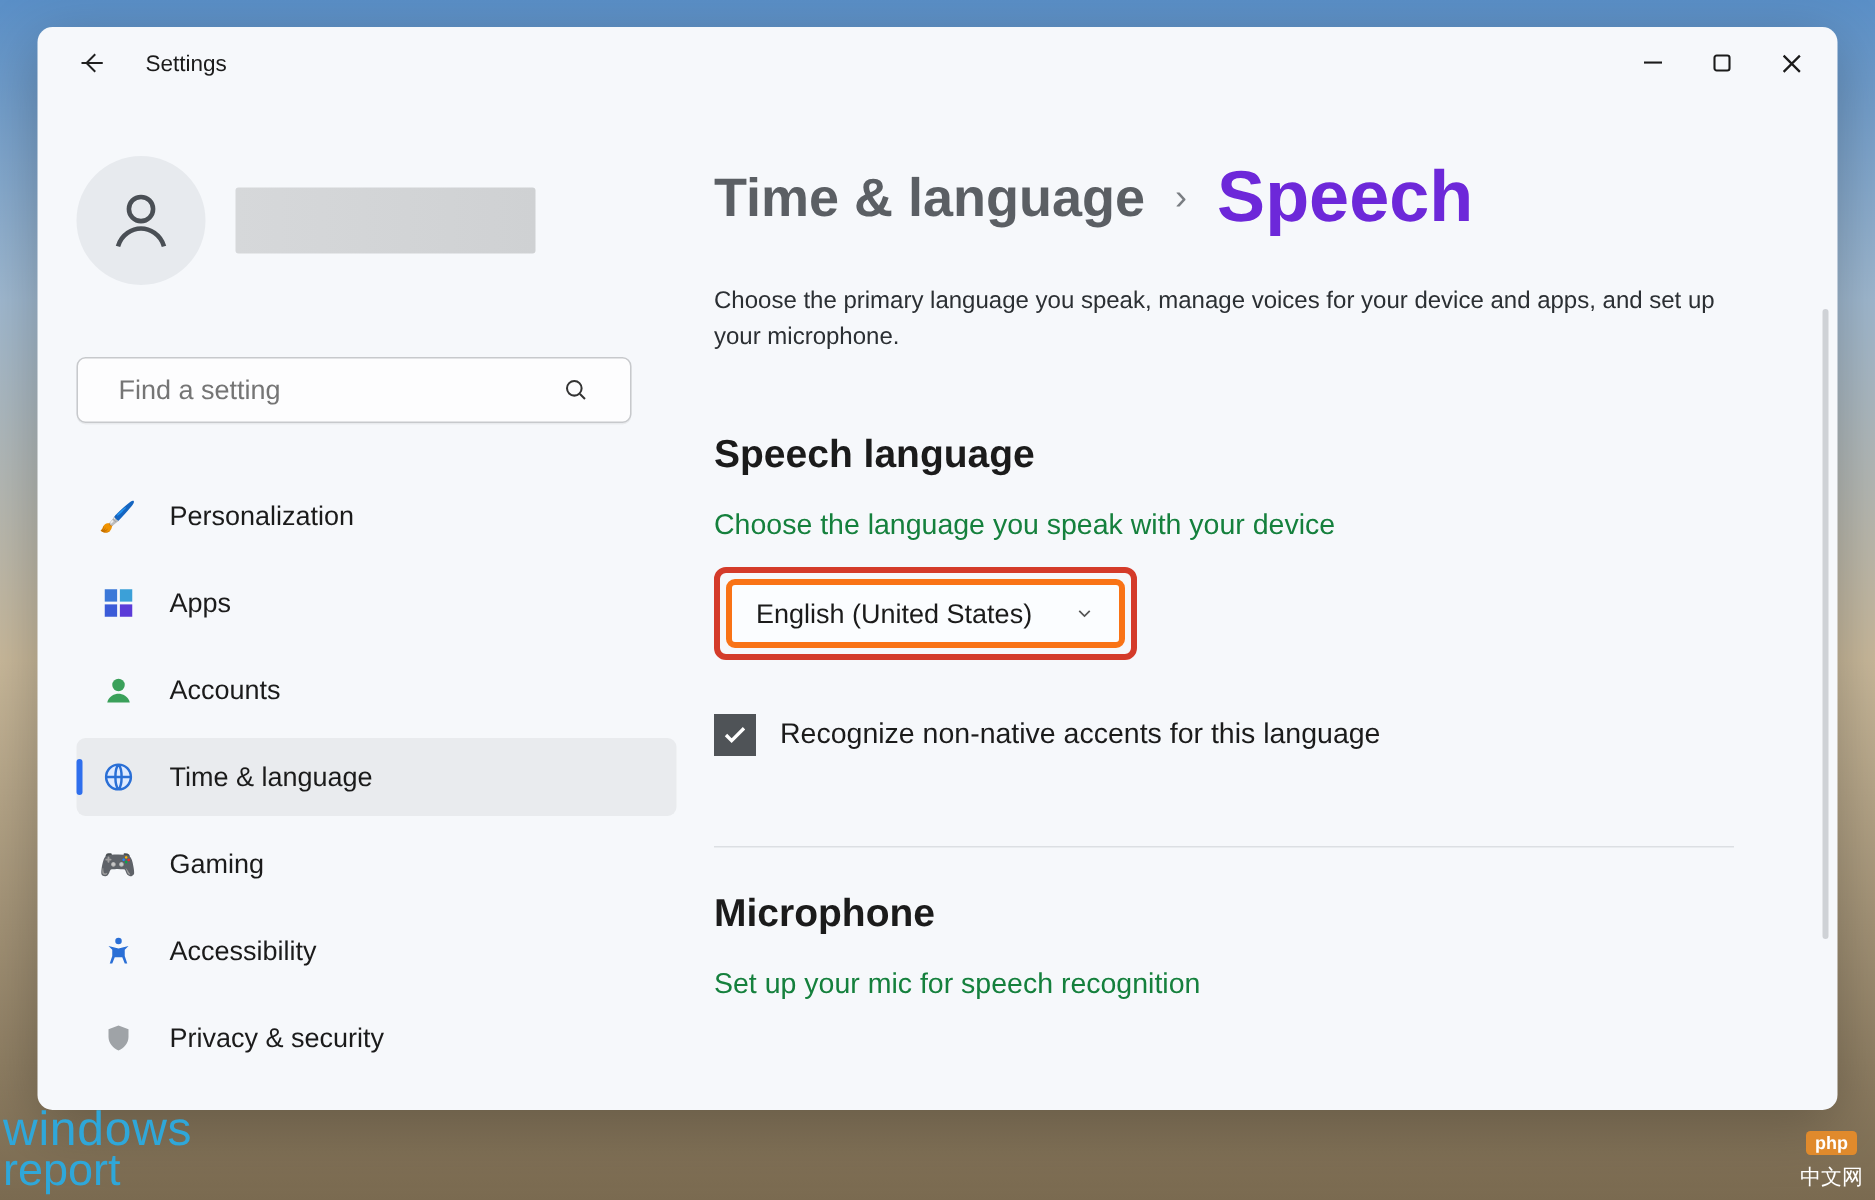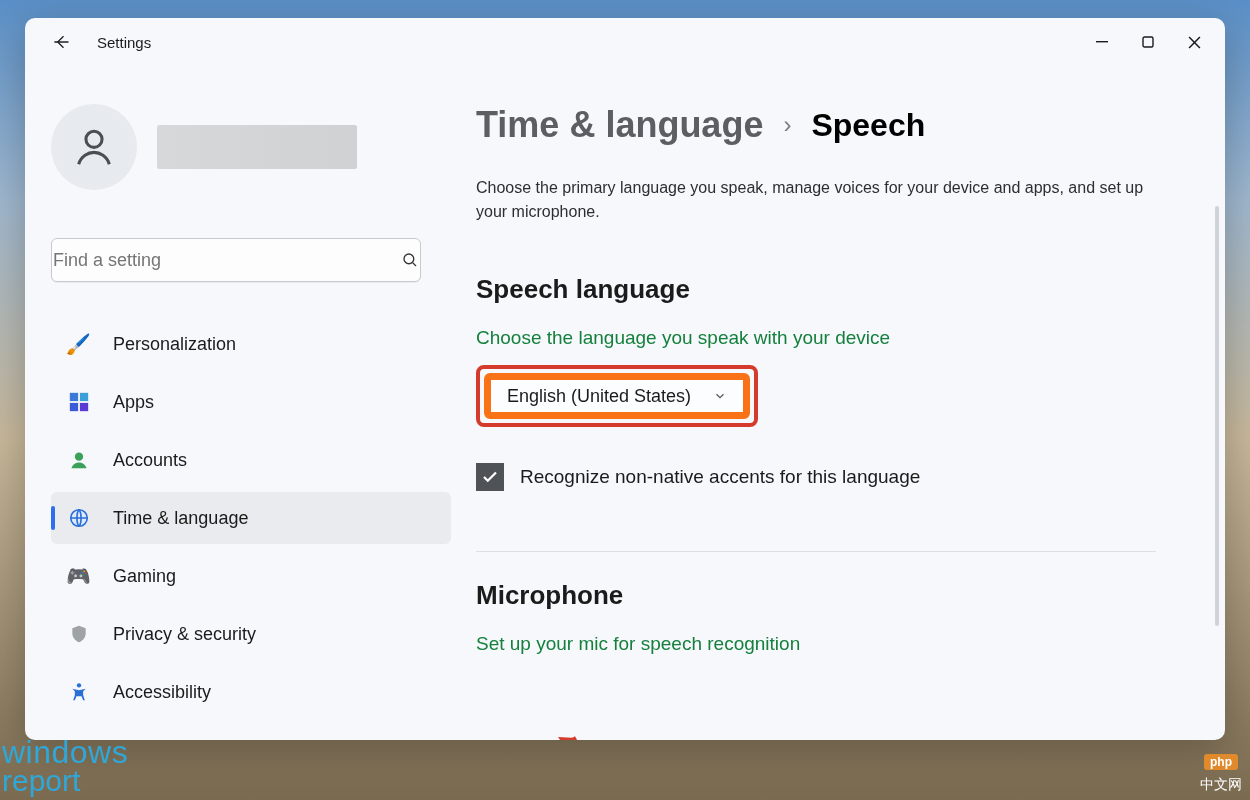--- a/index.html
+++ b/index.html
@@ -51,21 +51,21 @@
     width:200px; height:44px;
     background:linear-gradient(90deg,#d6d8da,#cfd1d3);
     border-radius:2px;
   }
   .search {
     height:44px;
     border:1px solid #c7c9cc;
     border-radius:6px;
     background:#fdfdfe;
     display:flex; align-items:center;
-    padding:0 1px;
+    padding:0 27px;
     margin-bottom:36px;
     box-shadow:0 1px 0 rgba(0,0,0,.05);
     width:370px;
   }
   .search input {
     flex:1; border:none; outline:none; background:transparent;
     font-size:18px; color:#555;
   }
   .nav { display:flex; flex-direction:column; gap:6px; }
   .nav-item {
@@ -87,35 +87,35 @@
   .content {
     flex:1;
     padding: 38px 24px 0 6px;
     color:#1b1b1b;
     position:relative;
     overflow:hidden;
   }
   .breadcrumb { display:flex; align-items:center; gap:20px; margin-bottom:30px; }
   .bc-parent { font-size:36px; font-weight:600; color:#5b5f64; }
   .bc-sep { font-size:24px; color:#7a7e83; }
-  .bc-current { font-size:32px; font-weight:700; color:#000000; }
+  .bc-current { font-size:48px; font-weight:700; color:#6d28d9; }
   .page-desc { font-size:16px; color:#2b2f33; max-width:670px; line-height:1.5; margin-bottom:50px; }
   .section-h { font-size:26px; font-weight:700; margin-bottom:22px; }
   .sub-label { font-size:19px; color:#15803d; margin-bottom:16px; }
   .dropdown-wrap {
     display:inline-block;
     border:4px solid #d43b2a;
     border-radius:8px;
     padding:4px;
     margin-bottom:36px;
   }
   .dropdown {
     width:266px; height:46px;
     background:#fbfdff;
-    border:7px solid #f97316;
+    border:4px solid #f97316;
     border-radius:6px;
     display:flex; align-items:center; justify-content:space-between;
     padding:0 16px;
     font-size:18px; color:#1b1b1b;
   }
   .check-row { display:flex; align-items:center; gap:16px; font-size:19px; margin-bottom:60px; position:relative; }
   .checkbox {
     width:28px; height:28px; background:#4f5357;
     display:flex; align-items:center; justify-content:center;
     color:#fff;
@@ -232,34 +232,34 @@
               </svg>
           </span>
           <span>Time &amp; language</span>
         </div>
         <div class="nav-item">
           <span class="nav-icon">🎮</span>
           <span>Gaming</span>
         </div>
         <div class="nav-item">
           <span class="nav-icon">
-            <svg width="20" height="22" viewBox="0 0 24 24" fill="#9fa3a7">
-                <path d="M12 2l8 3v6c0 5-3.5 9-8 11-4.5-2-8-6-8-11V5l8-3z"></path>
-              </svg>
-          </span>
-          <span>Privacy &amp; security</span>
-        </div>
-        <div class="nav-item">
-          <span class="nav-icon">
             <svg width="20" height="22" viewBox="0 0 24 24" fill="#2a6fd6">
                 <circle cx="12" cy="4" r="2.6"></circle>
                 <path d="M4 8l8 2 8-2-3 3v5l2 6h-2l-2-5h-6l-2 5H5l2-6v-5z"></path>
               </svg>
           </span>
           <span>Accessibility</span>
+        </div>
+        <div class="nav-item">
+          <span class="nav-icon">
+            <svg width="20" height="22" viewBox="0 0 24 24" fill="#9fa3a7">
+                <path d="M12 2l8 3v6c0 5-3.5 9-8 11-4.5-2-8-6-8-11V5l8-3z"></path>
+              </svg>
+          </span>
+          <span>Privacy &amp; security</span>
         </div>
       </div>
     </div>
 
     <div class="content">
       
       <div class="scrollbar"></div>
 
       <div class="breadcrumb">
         <span class="bc-parent">Time &amp; language</span>

